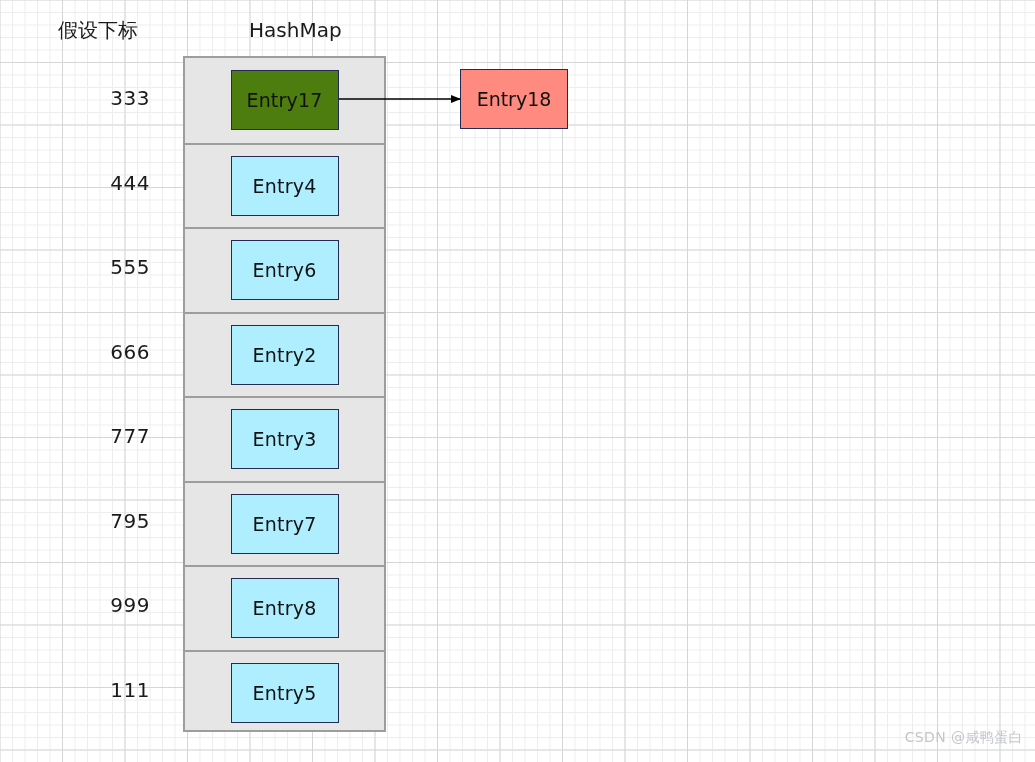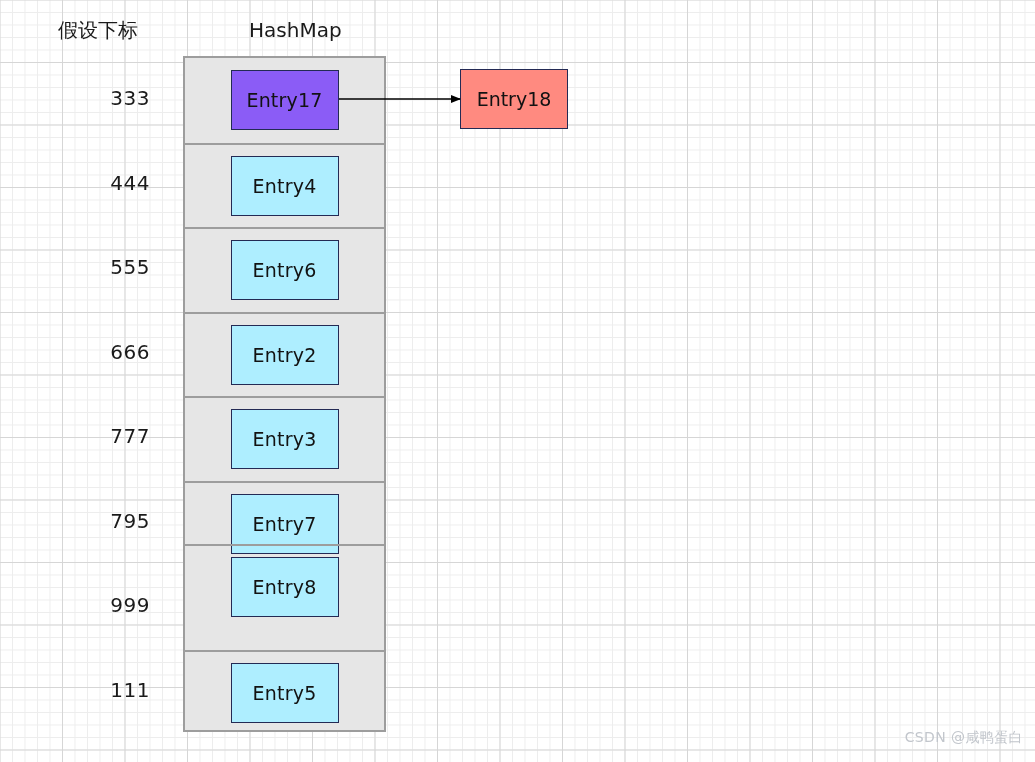--- a/index.html
+++ b/index.html
@@ -97,21 +97,21 @@
     box-sizing: border-box;
     border: 1px solid #232a54;
     display: flex;
     align-items: center;
     justify-content: center;
     font-size: 19px;
     color: #121212;
     letter-spacing: 0.2px;
   }
   .entry-box.color-cyan { background: #aeeeff; }
-  .entry-box.color-salmon { background: #8b5cf6; }
+  .entry-box.color-salmon { background: #4d7c0f; }
 
   
   #entry18-node {
     position: absolute;
     left: 460px;
     top: 69px;
     width: 108px;
     height: 60px;
     box-sizing: border-box;
     border: 1px solid #232a54;
@@ -176,21 +176,21 @@
       </div>
       <div class="bucket-row sep" style="top: 253.5px;">
         <div class="entry-box color-cyan">Entry2</div>
       </div>
       <div class="bucket-row sep" style="top: 338px;">
         <div class="entry-box color-cyan">Entry3</div>
       </div>
       <div class="bucket-row sep" style="top: 422.5px;">
         <div class="entry-box color-cyan">Entry7</div>
       </div>
-      <div class="bucket-row sep" style="top: 486px;">
+      <div class="bucket-row sep" style="top: 507px;">
         <div class="entry-box color-cyan">Entry8</div>
       </div>
       <div class="bucket-row sep" style="top: 591.5px;">
         <div class="entry-box color-cyan">Entry5</div>
       </div>
     </div>
 
   <div id="entry18-node">Entry18</div>
 
   <svg id="link-arrow" viewBox="0 0 130 32" width="130" height="32">

